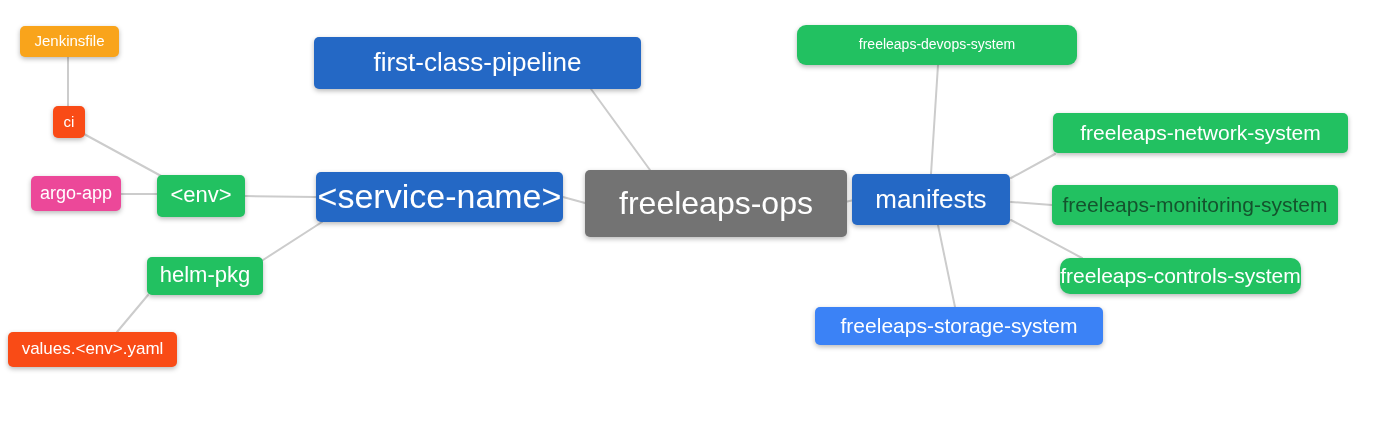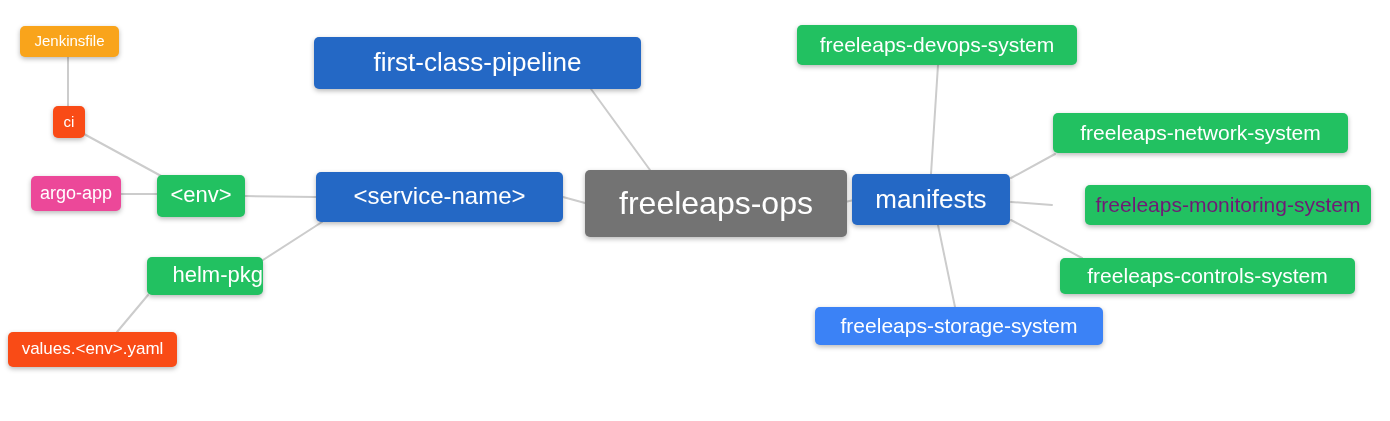--- a/index.html
+++ b/index.html
@@ -65,47 +65,47 @@
       </div>
       <div class="node" style="left: 53px; top: 106px; width: 32px; height: 32px; font-size: 15px; background: rgb(249, 75, 22); color: rgb(255, 255, 255);">
         <span>ci</span>
       </div>
       <div class="node" style="left: 31px; top: 176px; width: 90px; height: 35px; font-size: 18px; background: #ec4899; color: rgb(255, 255, 255);">
         <span>argo-app</span>
       </div>
       <div class="node" style="left: 157px; top: 175px; width: 88px; height: 42px; font-size: 22px; background: rgb(34, 193, 97); color: rgb(255, 255, 255);">
         <span>&lt;env&gt;</span>
       </div>
-      <div class="node" style="left: 147px; top: 257px; width: 116px; height: 38px; font-size: 22px; background: rgb(34, 193, 97); color: rgb(255, 255, 255); justify-content: flex-end;">
+      <div class="node" style="left: 147px; top: 257px; width: 116px; height: 38px; font-size: 22px; background: rgb(34, 193, 97); color: rgb(255, 255, 255);">
         <span>helm-pkg</span>
       </div>
       <div class="node" style="left: 8px; top: 332px; width: 169px; height: 35px; font-size: 17px; background: rgb(249, 75, 22); color: rgb(255, 255, 255);">
         <span>values.&lt;env&gt;.yaml</span>
       </div>
-      <div class="node" style="left: 316px; top: 172px; width: 247px; height: 50px; font-size: 24px; background: rgb(36, 104, 197); color: rgb(255, 255, 255); align-items: center;">
+      <div class="node" style="left: 316px; top: 172px; width: 247px; height: 50px; font-size: 34px; background: rgb(36, 104, 197); color: rgb(255, 255, 255); align-items: center;">
         <span>&lt;service-name&gt;</span>
       </div>
       <div class="node" style="left: 314px; top: 37px; width: 327px; height: 52px; font-size: 26px; background: rgb(36, 104, 197); color: rgb(255, 255, 255);">
         <span>first-class-pipeline</span>
       </div>
       <div class="node" style="left: 585px; top: 170px; width: 262px; height: 67px; font-size: 32px; background: #737373; color: rgb(255, 255, 255);">
         <span>freeleaps-ops</span>
       </div>
       <div class="node" style="left: 852px; top: 174px; width: 158px; height: 51px; font-size: 26px; background: rgb(36, 104, 197); color: rgb(255, 255, 255);">
         <span>manifests</span>
       </div>
-      <div class="node" style="left: 797px; top: 25px; width: 280px; height: 40px; font-size: 21px; background: rgb(34, 193, 97); color: rgb(255, 255, 255);">
+      <div class="node" style="left: 797px; top: 25px; width: 280px; height: 40px; font-size: 14px; background: rgb(34, 193, 97); color: rgb(255, 255, 255); border-radius: 9px;">
         <span>freeleaps-devops-system</span>
       </div>
       <div class="node" style="left: 1053px; top: 113px; width: 295px; height: 40px; font-size: 21px; background: rgb(34, 193, 97); color: rgb(255, 255, 255);">
         <span>freeleaps-network-system</span>
       </div>
-      <div class="node" style="left: 1052px; top: 185px; width: 286px; height: 40px; font-size: 21px; background: rgb(34, 193, 97); color: #701a75; margin-left: 33px;">
+      <div class="node" style="left: 1052px; top: 185px; width: 286px; height: 40px; font-size: 21px; background: rgb(34, 193, 97); color: #14532d;">
         <span>freeleaps-monitoring-system</span>
       </div>
-      <div class="node" style="left: 1060px; top: 258px; width: 295px; height: 36px; font-size: 21px; background: rgb(34, 193, 97); color: rgb(255, 255, 255);">
+      <div class="node" style="left: 1060px; top: 258px; width: 241px; height: 36px; font-size: 21px; background: rgb(34, 193, 97); color: rgb(255, 255, 255); border-radius: 10px;">
         <span>freeleaps-controls-system</span>
       </div>
       <div class="node" style="left: 815px; top: 307px; width: 288px; height: 38px; font-size: 21px; background: #3b82f6; color: rgb(255, 255, 255);">
         <span>freeleaps-storage-system</span>
       </div>
     </div>
 </div>
 
 </body></html>

